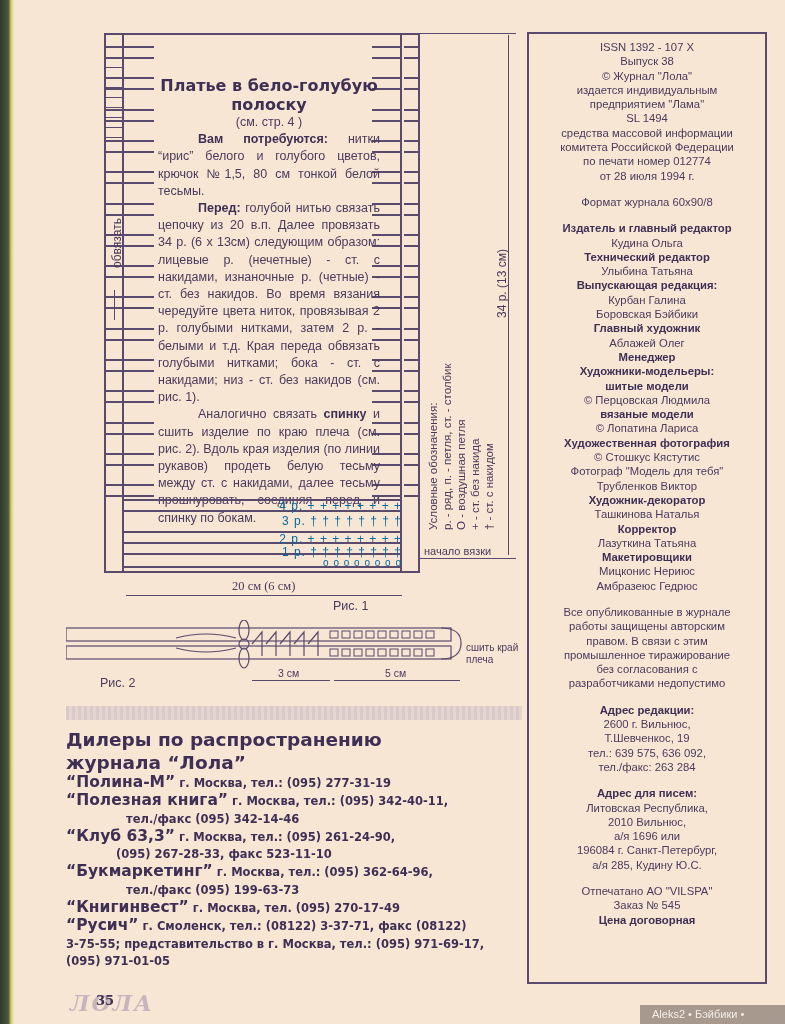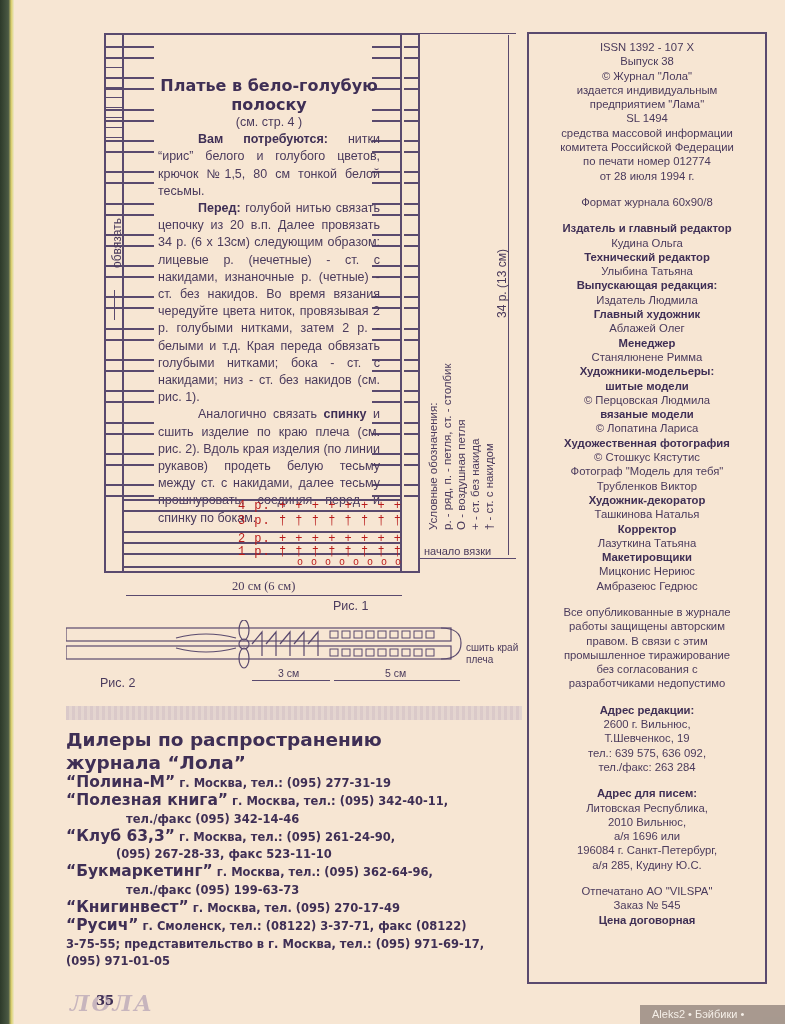--- a/index.html
+++ b/index.html
@@ -36,22 +36,22 @@
       font-family: "DejaVu Sans", sans-serif; color: #3f2f55;
     }
     .article .sub { text-align: center; font-size: 12.5px; }
     .article p { margin: 0; text-align: justify; }
     .article .ind { text-indent: 40px; }
     .article b { color: #3f2f55; }
 
     .rows { position: absolute; left: 122px; top: 499px; width: 280px; }
     .row-line { position: absolute; left: 0; width: 280px; height: 1.5px; background: #5a4a6e; }
     .row-label {
-      position: absolute; right: 0; font-family: Liberation Mono, monospace; font-size: 12px;
-      color: #b91c1c; white-space: nowrap; letter-spacing: 1px;
+      position: absolute; right: 0; font-family: Liberation Sans, sans-serif; font-size: 12px;
+      color: #0369a1; white-space: nowrap; letter-spacing: 1px;
     }
 
     .vert {
       position: absolute; transform-origin: left top; transform: rotate(-90deg);
       font-family: "Liberation Sans", sans-serif; white-space: nowrap; color: #4a3a5c;
     }
 
     .legend {
       position: absolute; left: 426px; top: 530px; transform: rotate(-90deg); transform-origin: left top;
       font-family: "Liberation Sans", sans-serif; font-size: 11.5px; line-height: 14px; white-space: nowrap;
@@ -371,25 +371,25 @@
     <div class="">по печати номер 012774</div>
     <div class="">от 28 июля  1994 г.</div>
     <div class="gap"></div>
     <div class="">Формат журнала 60x90/8</div>
     <div class="gap"></div>
     <div class="b">Издатель и главный редактор</div>
     <div class="">Кудина Ольга</div>
     <div class="b">Технический редактор</div>
     <div class="">Улыбина Татьяна</div>
     <div class="b">Выпускающая редакция:</div>
-    <div class="">Издатель Людмила</div>
+    <div class="">Курбан Галина</div>
+    <div class="">Боровская Бэйбики</div>
     <div class="b">Главный художник</div>
     <div class="">Аблажей Олег</div>
     <div class="b">Менеджер</div>
-    <div class="">Станялюнене Римма</div>
     <div class="b">Художники-модельеры:</div>
     <div class="b">шитые модели</div>
     <div class="">© Перцовская Людмила</div>
     <div class="b">вязаные модели</div>
     <div class="">© Лопатина Лариса</div>
     <div class="b">Художественная фотография</div>
     <div class="">© Стошкус Кястутис</div>
     <div class="">Фотограф "Модель для тебя"</div>
     <div class="">Трубленков Виктор</div>
     <div class="b">Художник-декоратор</div>

